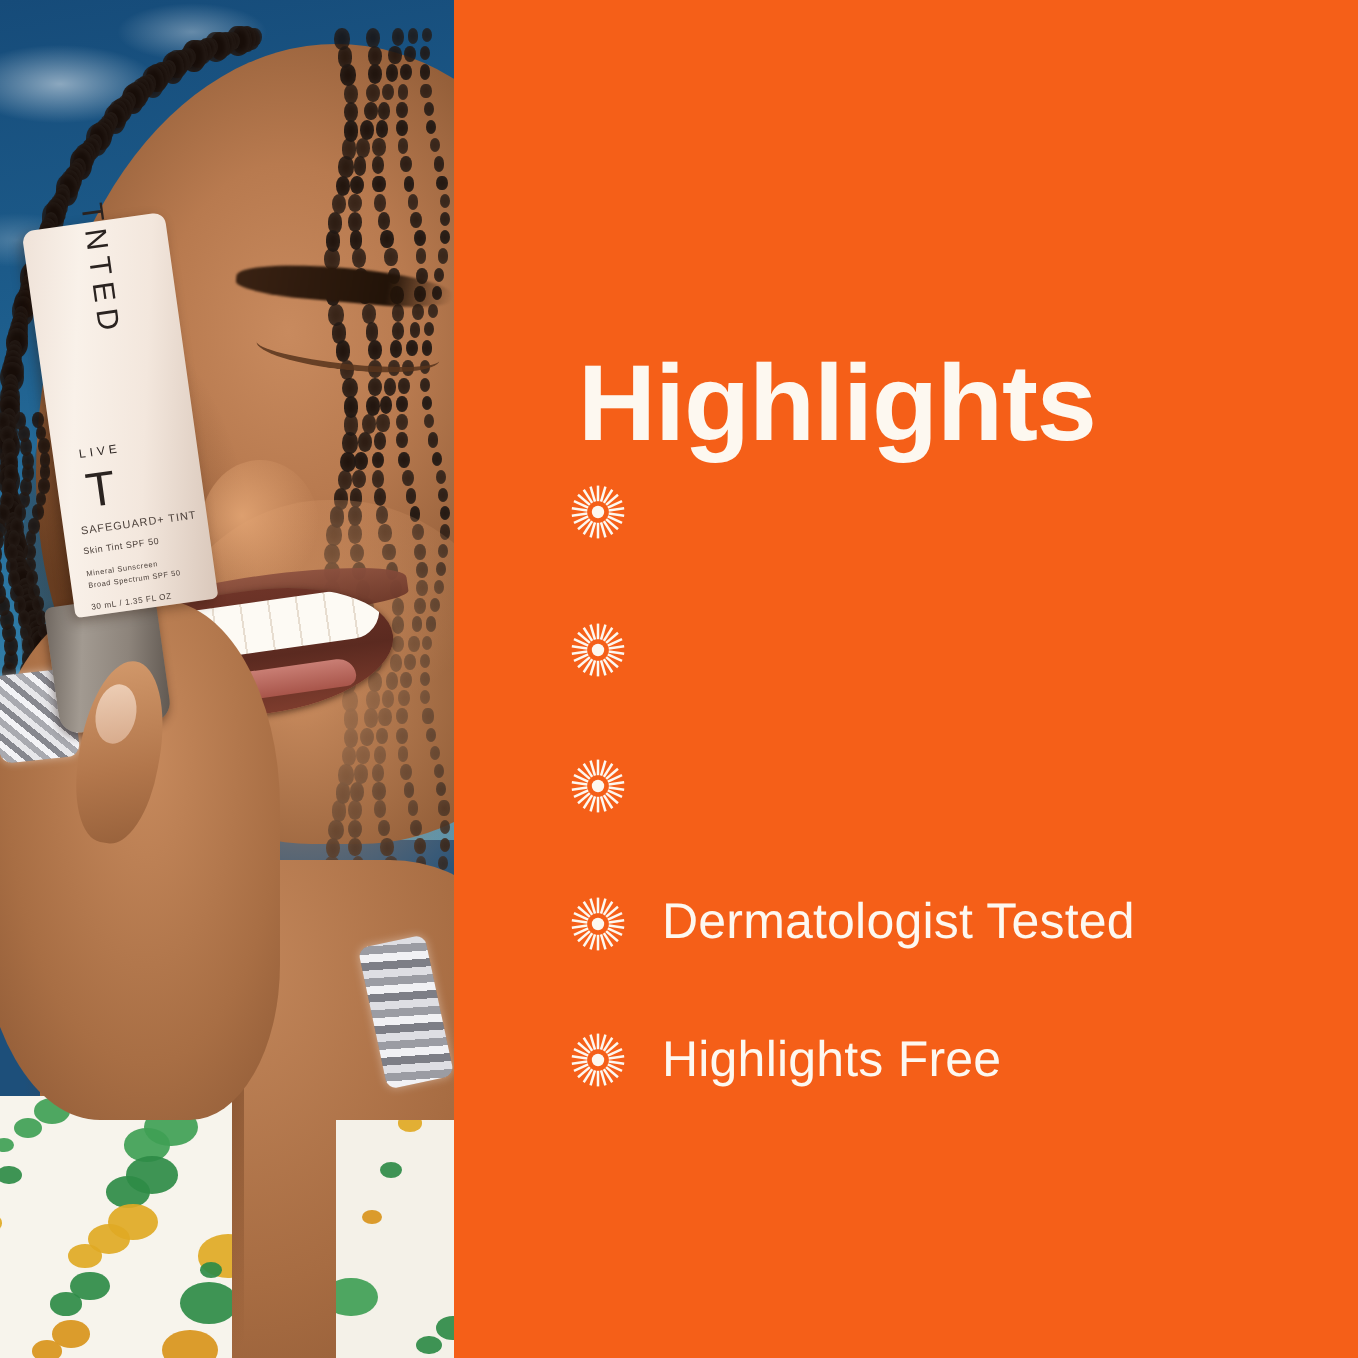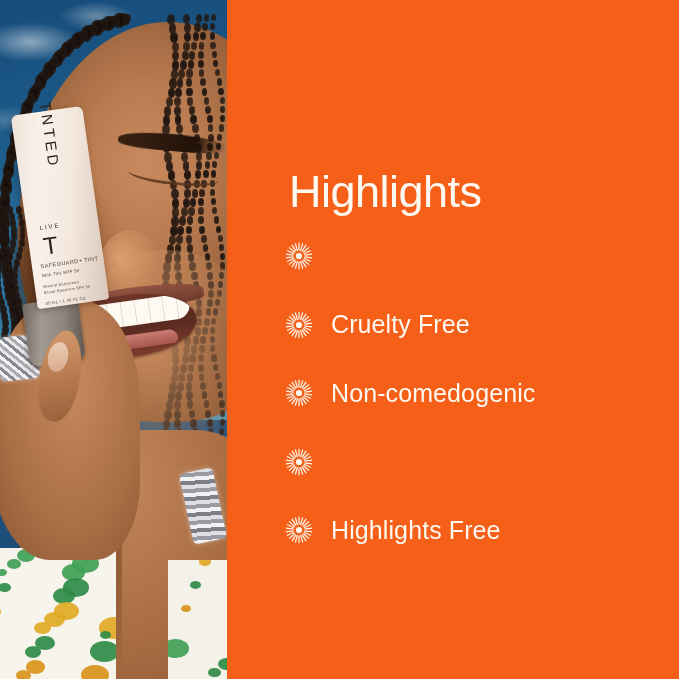--- a/index.html
+++ b/index.html
@@ -307,22 +307,22 @@
     position: relative;
     flex: 1 1 auto;
     height: 679px;
     padding: 0;
   }
 
   .panel-title {
     position: absolute;
     left: 62px;
     top: 139px;
-    font-size: 45px;
-    font-weight: normal;
+    font-size: 54px;
+    font-weight: bold;
     letter-spacing: -0.5px;
     color: #FDF8F0;
     font-family: "Liberation Sans", sans-serif;
     line-height: 1;
   }
 
   .highlight-list {
     position: absolute;
     left: 58px;
     top: 222px;
@@ -951,53 +951,20 @@
                 <line x1="8.65" y1="14.77" x2="0.93" y2="15.88"></line>
                 <line x1="8.65" y1="13.23" x2="0.93" y2="12.12"></line>
                 <line x1="9.09" y1="11.76" x2="1.99" y2="8.52"></line>
                 <line x1="9.92" y1="10.46" x2="4.02" y2="5.36"></line>
                 <line x1="11.08" y1="9.46" x2="6.86" y2="2.90"></line>
                 <line x1="12.48" y1="8.82" x2="10.28" y2="1.33"></line>
               </g>
     <circle cx="14" cy="14" r="3.1" fill="#FDF8F0"></circle>
   </svg>
           </span>
-          <span class="item-label">Cruelty Free</span>
-        </li>
-        <li class="highlight-item">
-          <span class="burst-icon">
-            <svg width="28" height="28" viewBox="0 0 28 28">
-    <g stroke="#FDF8F0" stroke-width="1.25" stroke-linecap="butt">
-                <line x1="14.00" y1="8.60" x2="14.00" y2="0.80"></line>
-                <line x1="15.52" y1="8.82" x2="17.72" y2="1.33"></line>
-                <line x1="16.92" y1="9.46" x2="21.14" y2="2.90"></line>
-                <line x1="18.08" y1="10.46" x2="23.98" y2="5.36"></line>
-                <line x1="18.91" y1="11.76" x2="26.01" y2="8.52"></line>
-                <line x1="19.35" y1="13.23" x2="27.07" y2="12.12"></line>
-                <line x1="19.35" y1="14.77" x2="27.07" y2="15.88"></line>
-                <line x1="18.91" y1="16.24" x2="26.01" y2="19.48"></line>
-                <line x1="18.08" y1="17.54" x2="23.98" y2="22.64"></line>
-                <line x1="16.92" y1="18.54" x2="21.14" y2="25.10"></line>
-                <line x1="15.52" y1="19.18" x2="17.72" y2="26.67"></line>
-                <line x1="14.00" y1="19.40" x2="14.00" y2="27.20"></line>
-                <line x1="12.48" y1="19.18" x2="10.28" y2="26.67"></line>
-                <line x1="11.08" y1="18.54" x2="6.86" y2="25.10"></line>
-                <line x1="9.92" y1="17.54" x2="4.02" y2="22.64"></line>
-                <line x1="9.09" y1="16.24" x2="1.99" y2="19.48"></line>
-                <line x1="8.65" y1="14.77" x2="0.93" y2="15.88"></line>
-                <line x1="8.65" y1="13.23" x2="0.93" y2="12.12"></line>
-                <line x1="9.09" y1="11.76" x2="1.99" y2="8.52"></line>
-                <line x1="9.92" y1="10.46" x2="4.02" y2="5.36"></line>
-                <line x1="11.08" y1="9.46" x2="6.86" y2="2.90"></line>
-                <line x1="12.48" y1="8.82" x2="10.28" y2="1.33"></line>
-              </g>
-    <circle cx="14" cy="14" r="3.1" fill="#FDF8F0"></circle>
-  </svg>
-          </span>
-          <span class="item-label">Non-comedogenic</span>
         </li>
         <li class="highlight-item">
           <span class="burst-icon">
             <svg width="28" height="28" viewBox="0 0 28 28">
     <g stroke="#FDF8F0" stroke-width="1.25" stroke-linecap="butt">
                 <line x1="14.00" y1="8.60" x2="14.00" y2="0.80"></line>
                 <line x1="15.52" y1="8.82" x2="17.72" y2="1.33"></line>
                 <line x1="16.92" y1="9.46" x2="21.14" y2="2.90"></line>
                 <line x1="18.08" y1="10.46" x2="23.98" y2="5.36"></line>
                 <line x1="18.91" y1="11.76" x2="26.01" y2="8.52"></line>
@@ -1046,18 +1013,50 @@
                 <line x1="8.65" y1="14.77" x2="0.93" y2="15.88"></line>
                 <line x1="8.65" y1="13.23" x2="0.93" y2="12.12"></line>
                 <line x1="9.09" y1="11.76" x2="1.99" y2="8.52"></line>
                 <line x1="9.92" y1="10.46" x2="4.02" y2="5.36"></line>
                 <line x1="11.08" y1="9.46" x2="6.86" y2="2.90"></line>
                 <line x1="12.48" y1="8.82" x2="10.28" y2="1.33"></line>
               </g>
     <circle cx="14" cy="14" r="3.1" fill="#FDF8F0"></circle>
   </svg>
           </span>
+          <span class="item-label">Dermatologist Tested</span>
+        </li>
+        <li class="highlight-item">
+          <span class="burst-icon">
+            <svg width="28" height="28" viewBox="0 0 28 28">
+    <g stroke="#FDF8F0" stroke-width="1.25" stroke-linecap="butt">
+                <line x1="14.00" y1="8.60" x2="14.00" y2="0.80"></line>
+                <line x1="15.52" y1="8.82" x2="17.72" y2="1.33"></line>
+                <line x1="16.92" y1="9.46" x2="21.14" y2="2.90"></line>
+                <line x1="18.08" y1="10.46" x2="23.98" y2="5.36"></line>
+                <line x1="18.91" y1="11.76" x2="26.01" y2="8.52"></line>
+                <line x1="19.35" y1="13.23" x2="27.07" y2="12.12"></line>
+                <line x1="19.35" y1="14.77" x2="27.07" y2="15.88"></line>
+                <line x1="18.91" y1="16.24" x2="26.01" y2="19.48"></line>
+                <line x1="18.08" y1="17.54" x2="23.98" y2="22.64"></line>
+                <line x1="16.92" y1="18.54" x2="21.14" y2="25.10"></line>
+                <line x1="15.52" y1="19.18" x2="17.72" y2="26.67"></line>
+                <line x1="14.00" y1="19.40" x2="14.00" y2="27.20"></line>
+                <line x1="12.48" y1="19.18" x2="10.28" y2="26.67"></line>
+                <line x1="11.08" y1="18.54" x2="6.86" y2="25.10"></line>
+                <line x1="9.92" y1="17.54" x2="4.02" y2="22.64"></line>
+                <line x1="9.09" y1="16.24" x2="1.99" y2="19.48"></line>
+                <line x1="8.65" y1="14.77" x2="0.93" y2="15.88"></line>
+                <line x1="8.65" y1="13.23" x2="0.93" y2="12.12"></line>
+                <line x1="9.09" y1="11.76" x2="1.99" y2="8.52"></line>
+                <line x1="9.92" y1="10.46" x2="4.02" y2="5.36"></line>
+                <line x1="11.08" y1="9.46" x2="6.86" y2="2.90"></line>
+                <line x1="12.48" y1="8.82" x2="10.28" y2="1.33"></line>
+              </g>
+    <circle cx="14" cy="14" r="3.1" fill="#FDF8F0"></circle>
+  </svg>
+          </span>
           <span class="item-label">Highlights Free</span>
         </li>
       </ul>
   </div>
 
 </div>
 
 </body></html>

